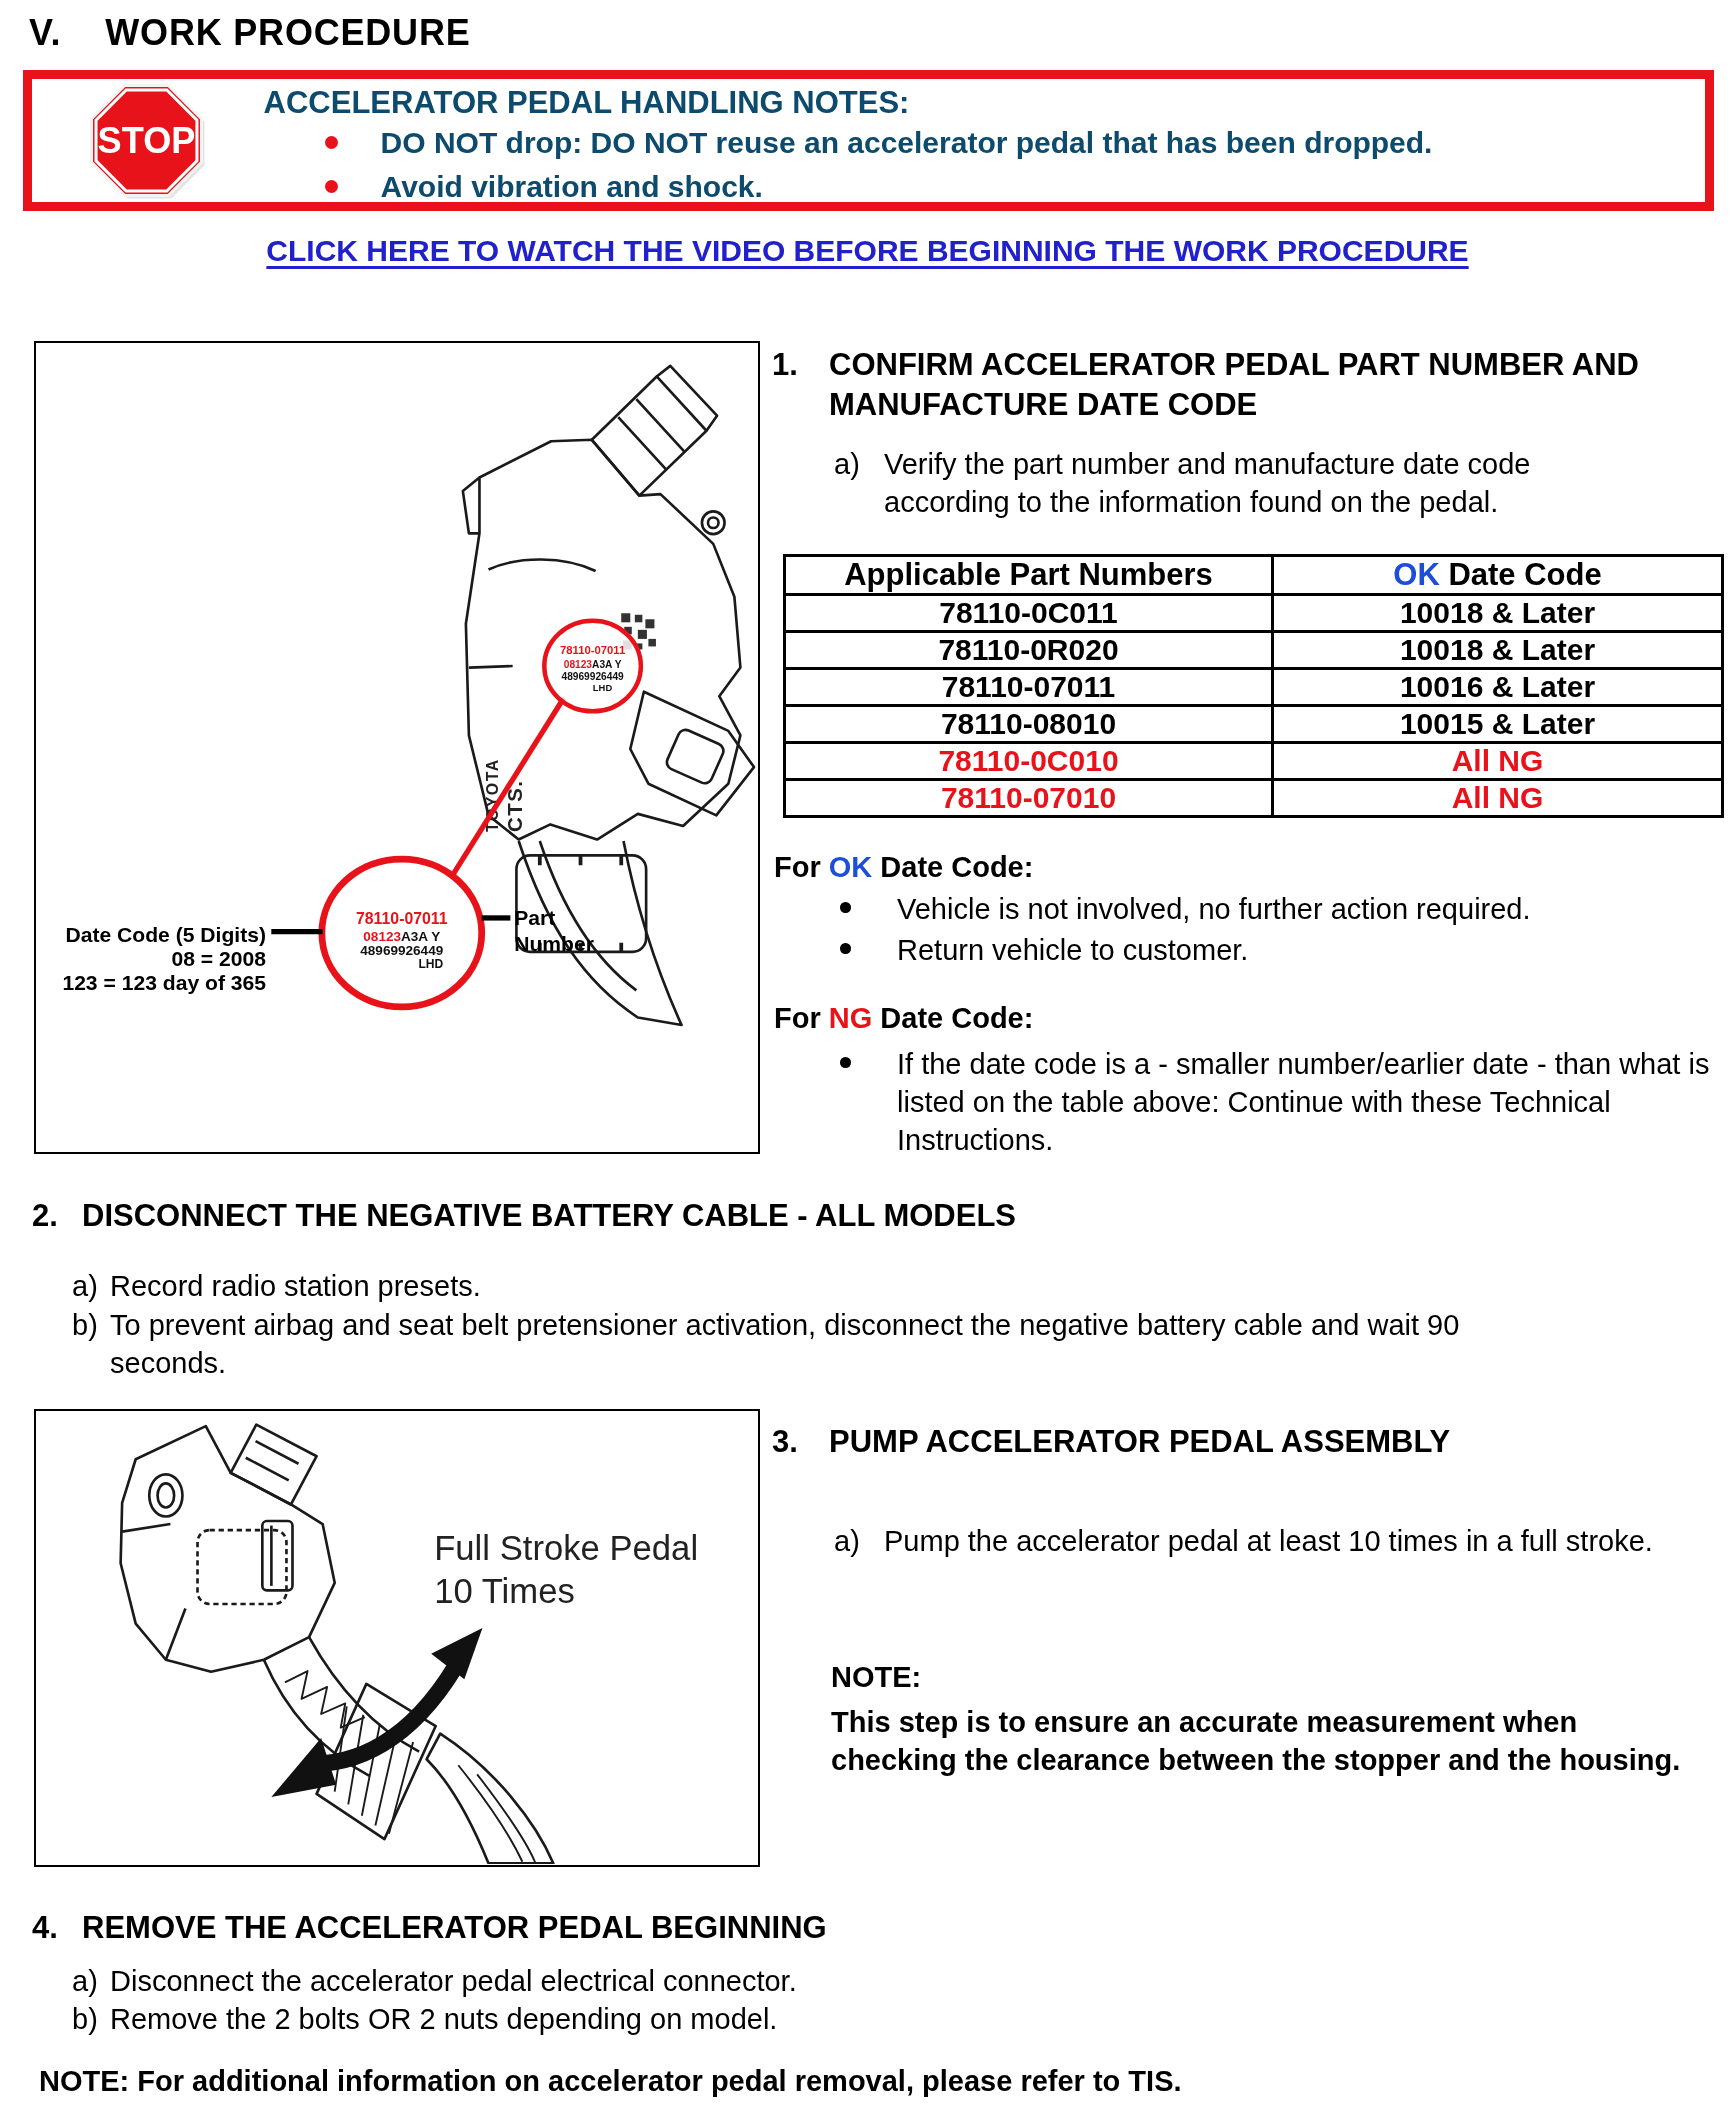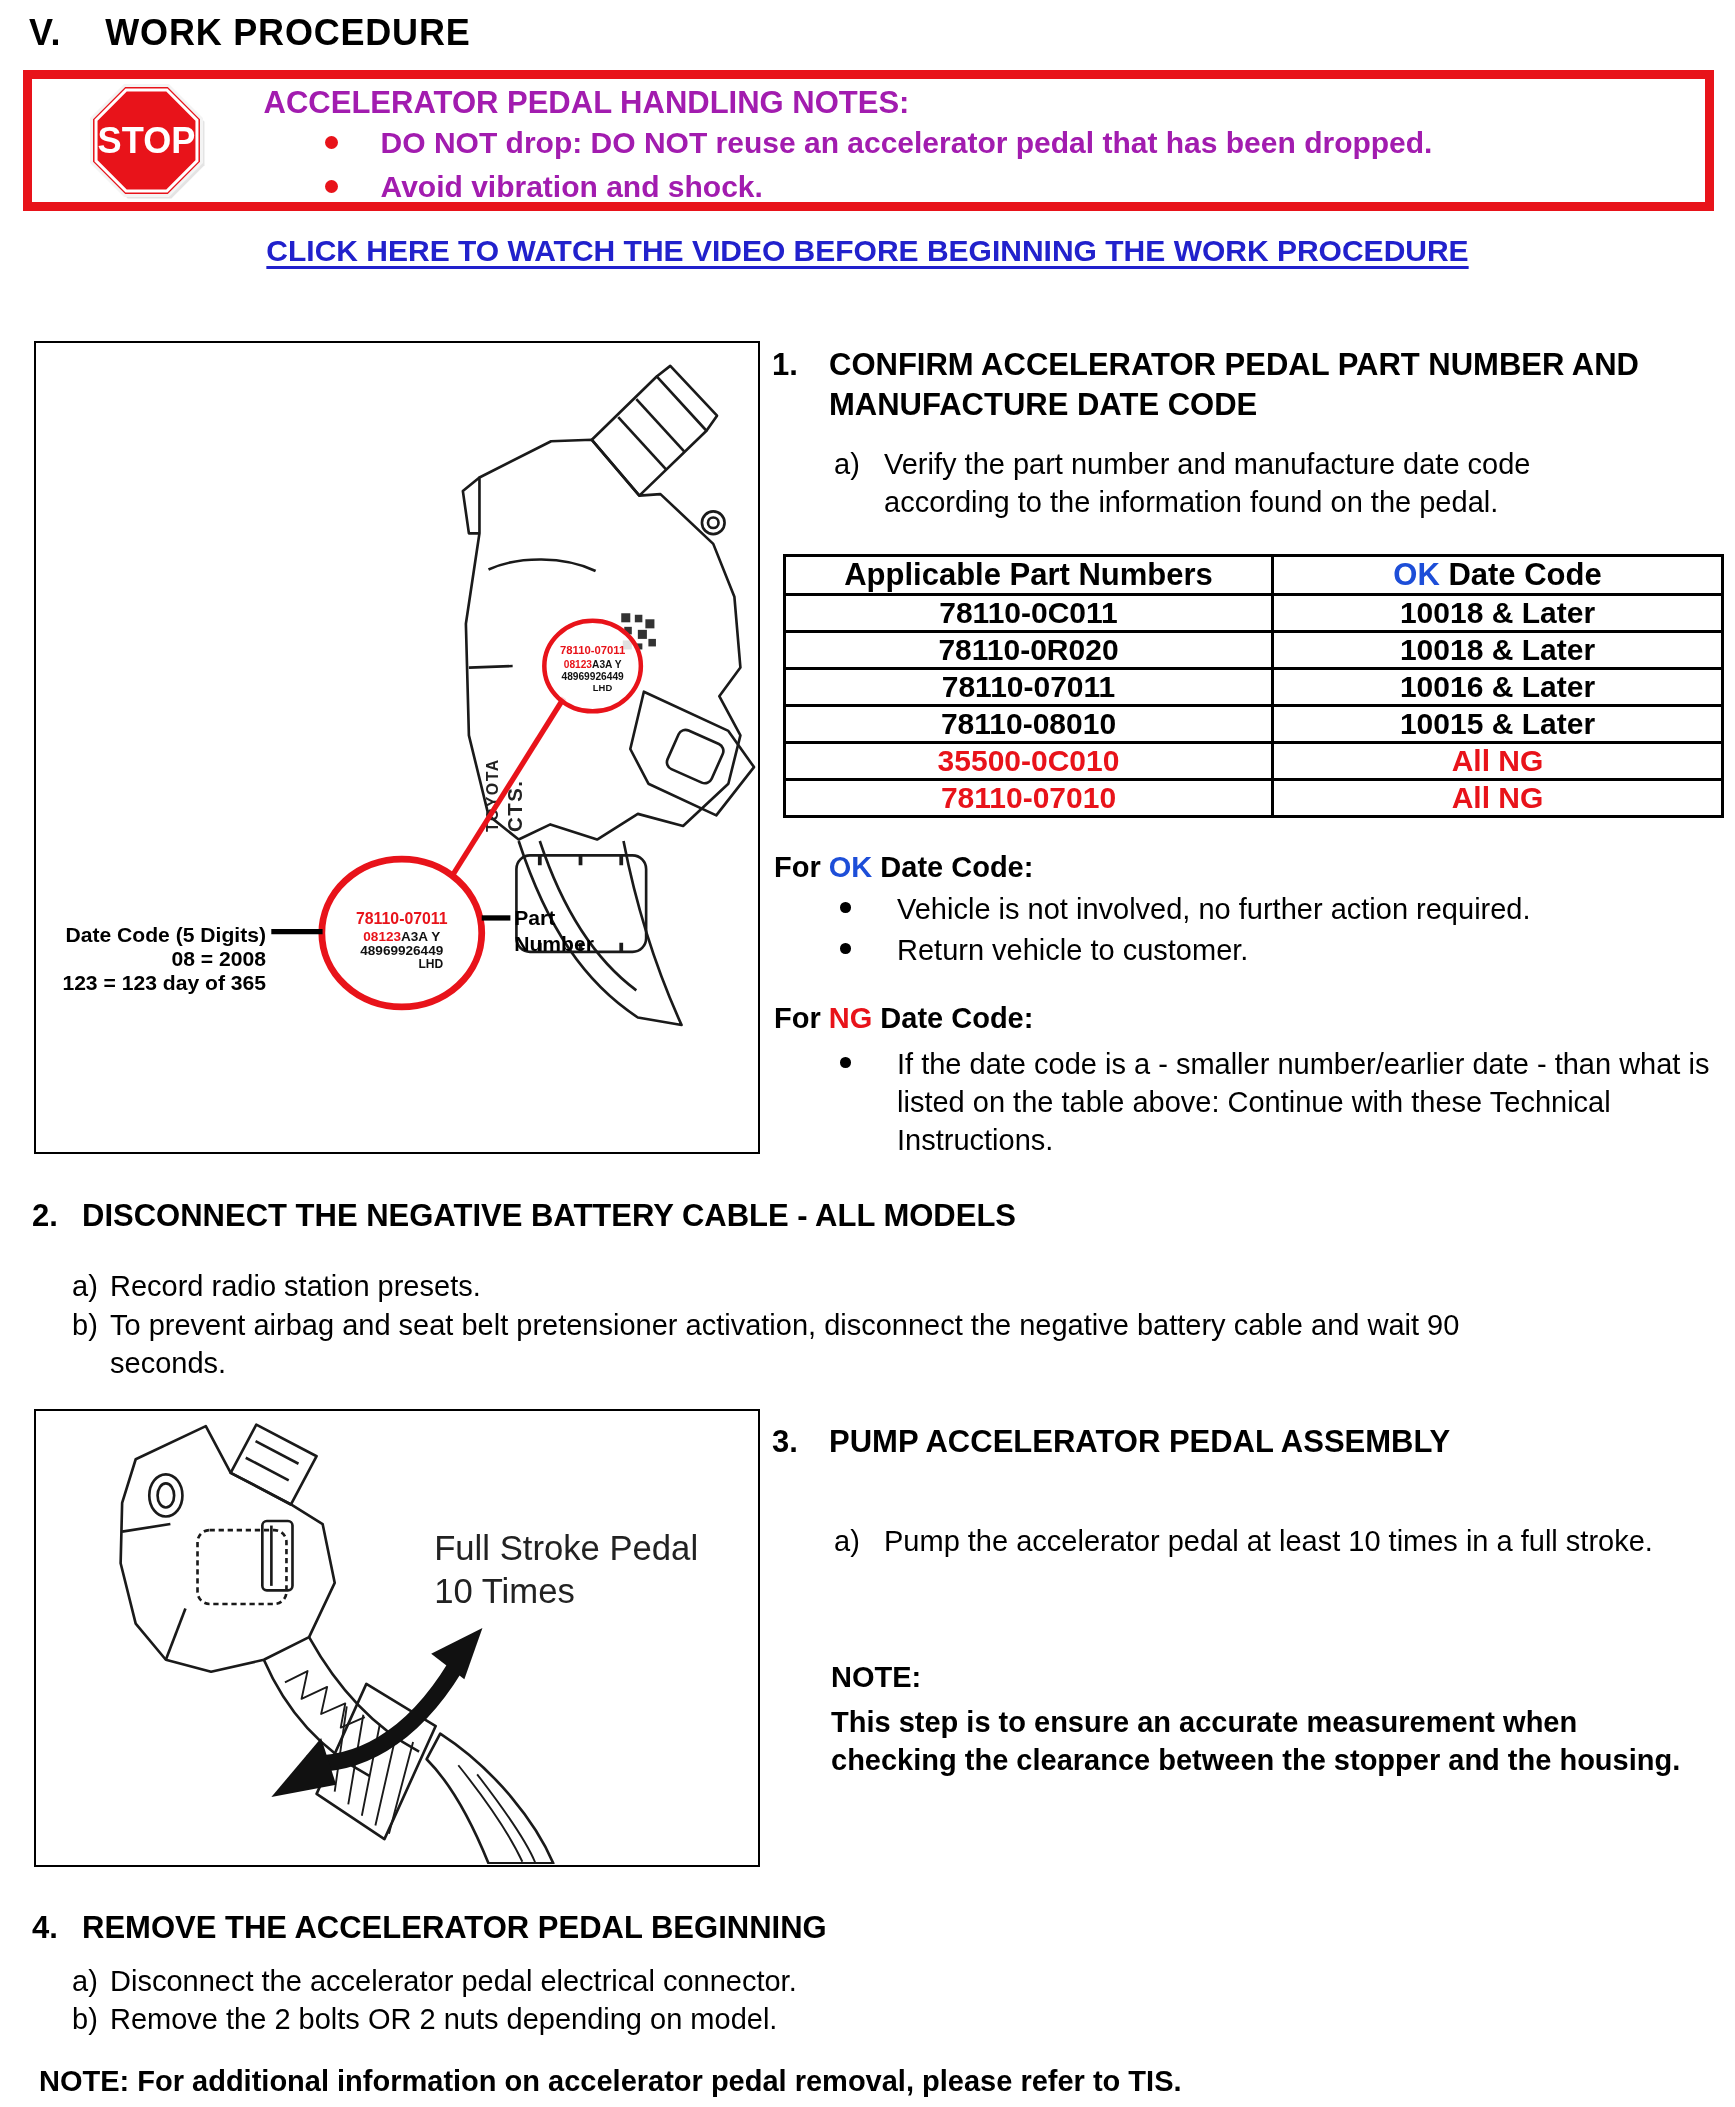--- a/index.html
+++ b/index.html
@@ -3,21 +3,21 @@
 <meta charset="utf-8">
 <style>
   html,body{margin:0;padding:0;background:#fff;}
   .page{position:relative;width:1735px;height:2108px;background:#fff;overflow:hidden;
         font-family:"Liberation Sans",sans-serif;color:#000;}
   .abs{position:absolute;}
   
   .doc-title{font-weight:bold;font-size:36px;letter-spacing:0.8px;}
   
   .stop-box{left:22.6px;top:70px;width:1691px;height:141px;border:9px solid #e8131a;box-sizing:border-box;background:#fff;}
-  .stop-red{color:#a21caf;font-weight:bold;}
+  .stop-red{color:#0c4a6e;font-weight:bold;}
   .stop-heading{font-size:31px;}
   .stop-bullet-text{font-size:30px;}
   .dot{border-radius:50%;display:block;}
   .dot-red{background:#e8131a;width:13px;height:13px;}
   .dot-black{background:#000;width:10.6px;height:10.6px;}
   
   .video-link{left:0;top:234px;width:1735px;text-align:center;font-size:30px;font-weight:bold;}
   .video-link a{color:#2121cc;text-decoration:underline;text-decoration-thickness:3px;text-underline-offset:5.3px;cursor:pointer;}
   
   .fig-box{border:2.3px solid #000;background:#fff;box-sizing:border-box;}
@@ -166,21 +166,21 @@
         </tr>
       <tr>
           <td>78110-07011</td>
           <td>10016 &amp; Later</td>
         </tr>
       <tr>
           <td>78110-08010</td>
           <td>10015 &amp; Later</td>
         </tr>
       <tr class="ng-row">
-          <td>35500-0C010</td>
+          <td>78110-0C010</td>
           <td>All NG</td>
         </tr>
       <tr class="ng-row">
           <td>78110-07010</td>
           <td>All NG</td>
         </tr>
     </tbody>
   </table>
 
   <div class="abs body-text bold" style="left:774px;top:848px;"><span>For </span><span class="green">OK</span><span> Date Code:</span></div>

